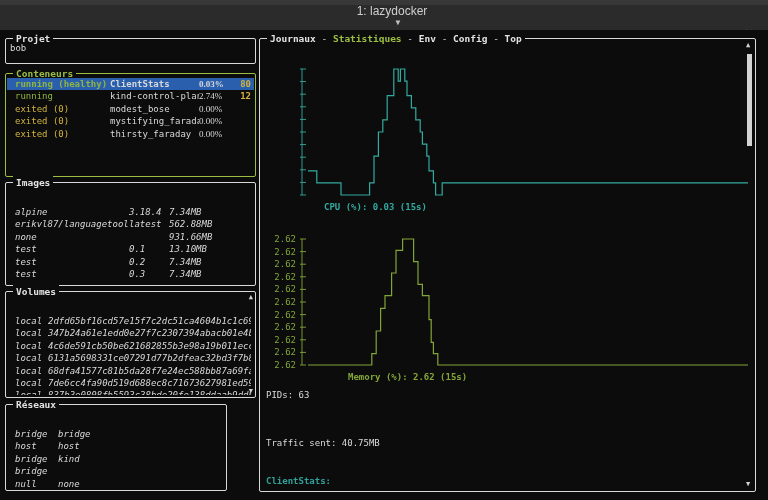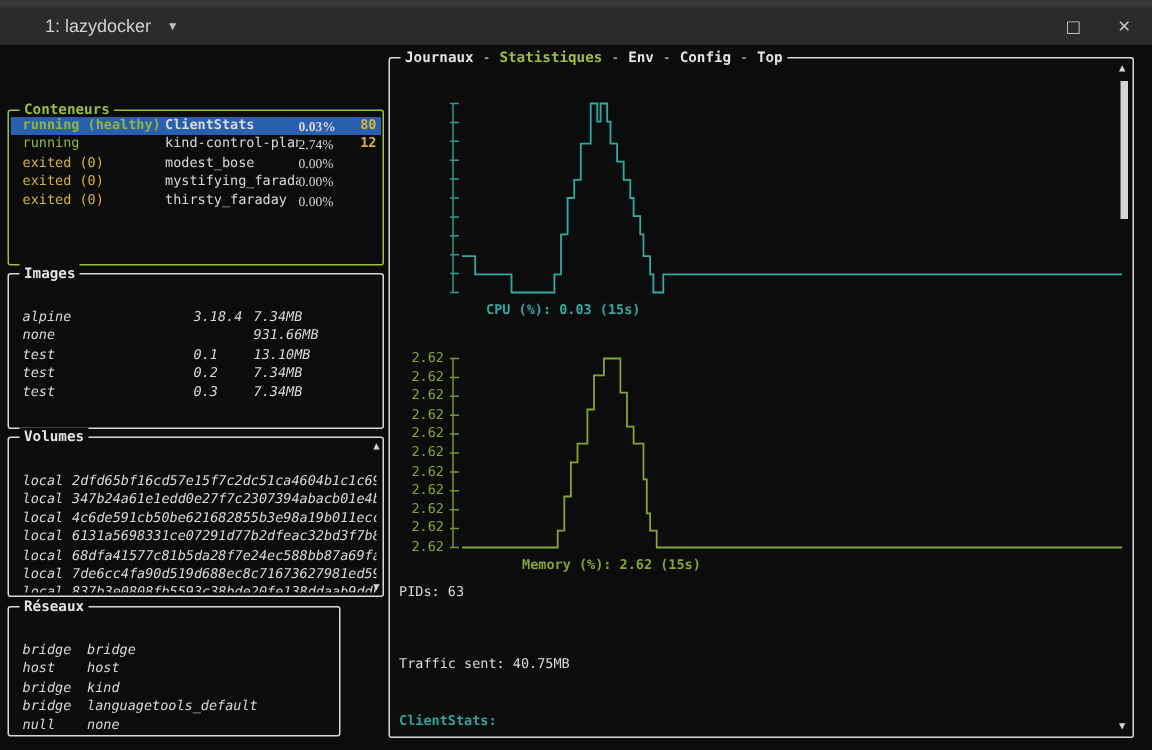--- a/index.html
+++ b/index.html
@@ -3,21 +3,21 @@
 <meta charset="utf-8">
 <style>
   * { box-sizing: border-box; }
   html,body { margin:0; padding:0; }
   body {
     width:768px; height:500px; position:relative; overflow:hidden;
     background:#0c0c0c; font-family:"DejaVu Sans Mono", monospace;
   }
   
   .titlebar{ position:absolute; top:0; left:0; right:0; height:30px; background:#2b2b2b;
-    display:flex; align-items:center; padding:4px 14px 0 30px; }
+    display:flex; align-items:center; padding:4px 14px 0 30px;flex-direction:column; }
   .titlebar::before{ content:""; position:absolute; top:0; left:0; right:0; height:5px; background:#383838; }
   .tb-title{ color:#cfcfcf; font-family:"Liberation Sans", sans-serif; font-size:12px; }
   .tb-drop{ color:#bdbdbd; font-size:8px; margin-left:12px; }
   .win-btns{ margin-left:auto; display:flex; gap:24px; color:#c2c2c2;
     font-family:"DejaVu Sans", sans-serif; font-size:11px; }
   .win-btns span{ cursor:default; }
   
   .term{ position:absolute; top:30px; left:0; right:0; bottom:0; background:#0c0c0c; }
   .panel{ position:absolute; border:1px solid #d9d9d9; border-radius:2px; background:#0c0c0c; }
   .panel.focused{ border-color:#9cbf43; }
@@ -93,36 +93,41 @@
   <span class="tb-title">1: lazydocker</span>
   <span class="tb-drop">▼</span>
   <div class="win-btns">
     <span>□</span>
     <span>✕</span>
   </div>
 </div>
 
 <div class="term">
 
+  <div class="panel" id="panel-project">
+    <div class="ptitle">Projet</div>
+    <div id="project-content">bob</div>
+  </div>
 
   <div class="panel focused" id="panel-containers">
     <div class="ptitle">Conteneurs</div>
     <div class="rows" id="containers-rows">
         <div class="trow sel"><span class="c-st st-running">running (healthy)</span><span class="c-nm">ClientStats</span><span class="c-cpu">0.03%</span><span class="c-ex">80</span></div>
         <div class="trow"><span class="c-st st-running">running</span><span class="c-nm">kind-control-plane</span><span class="c-cpu">2.74%</span><span class="c-ex">12</span></div>
         <div class="trow"><span class="c-st st-exited">exited (0)</span><span class="c-nm">modest_bose</span><span class="c-cpu">0.00%</span><span class="c-ex"></span></div>
         <div class="trow"><span class="c-st st-exited">exited (0)</span><span class="c-nm">mystifying_faraday</span><span class="c-cpu">0.00%</span><span class="c-ex"></span></div>
         <div class="trow"><span class="c-st st-exited">exited (0)</span><span class="c-nm">thirsty_faraday</span><span class="c-cpu">0.00%</span><span class="c-ex"></span></div>
       </div>
   </div>
 
   <div class="panel" id="panel-images">
     <div class="ptitle">Images</div>
     <div class="rows pad" id="images-rows">
         <div class="trow"><span class="i-nm">alpine</span><span class="i-tag">3.18.4</span><span class="i-size">7.34MB</span></div>
+        <div class="trow"><span class="i-nm">erikvl87/languagetool</span><span class="i-tag">latest</span><span class="i-size">562.88MB</span></div>
         <div class="trow"><span class="i-nm">none</span><span class="i-tag"></span><span class="i-size">931.66MB</span></div>
         <div class="trow"><span class="i-nm">test</span><span class="i-tag">0.1</span><span class="i-size">13.10MB</span></div>
         <div class="trow"><span class="i-nm">test</span><span class="i-tag">0.2</span><span class="i-size">7.34MB</span></div>
         <div class="trow"><span class="i-nm">test</span><span class="i-tag">0.3</span><span class="i-size">7.34MB</span></div>
       </div>
   </div>
 
   <div class="panel" id="panel-volumes">
     <div class="ptitle">Volumes</div>
     <div class="rows pad" id="volumes-rows">
@@ -137,21 +142,21 @@
     <span class="sb sb-vol-up">▲</span>
     <span class="sb sb-vol-down">▼</span>
   </div>
 
   <div class="panel" id="panel-networks">
     <div class="ptitle">Réseaux</div>
     <div class="rows pad" id="networks-rows">
         <div class="trow"><span class="n-drv">bridge</span><span class="n-nm">bridge</span></div>
         <div class="trow"><span class="n-drv">host</span><span class="n-nm">host</span></div>
         <div class="trow"><span class="n-drv">bridge</span><span class="n-nm">kind</span></div>
-        <div class="trow"><span class="n-drv">bridge</span><span class="n-nm">languagetools_default</span></div>
+        <div class="trow"><span class="n-drv">bridge</span></div>
         <div class="trow"><span class="n-drv">null</span><span class="n-nm">none</span></div>
       </div>
   </div>
 
   <div class="panel" id="panel-main">
     <div class="ptitle tabs" id="stats-tabs"><span class="tab">Journaux</span><span class="tab-sep"> - </span><span class="tab active">Statistiques</span><span class="tab-sep"> - </span><span class="tab">Env</span><span class="tab-sep"> - </span><span class="tab">Config</span><span class="tab-sep"> - </span><span class="tab">Top</span></div>
 
     <div class="chart" id="chart-cpu">
       <svg width="450" height="138">
           <path d="M2 6 L2 132 M0 6 L6 6 M0 18.6 L6 18.6 M0 31.2 L6 31.2 M0 43.8 L6 43.8 M0 56.4 L6 56.4 M0 69 L6 69 M0 81.6 L6 81.6 M0 94.2 L6 94.2 M0 106.8 L6 106.8 M0 119.4 L6 119.4 M0 132 L6 132" stroke="#33aaa0" stroke-width="1" fill="none" opacity="0.9"></path>

